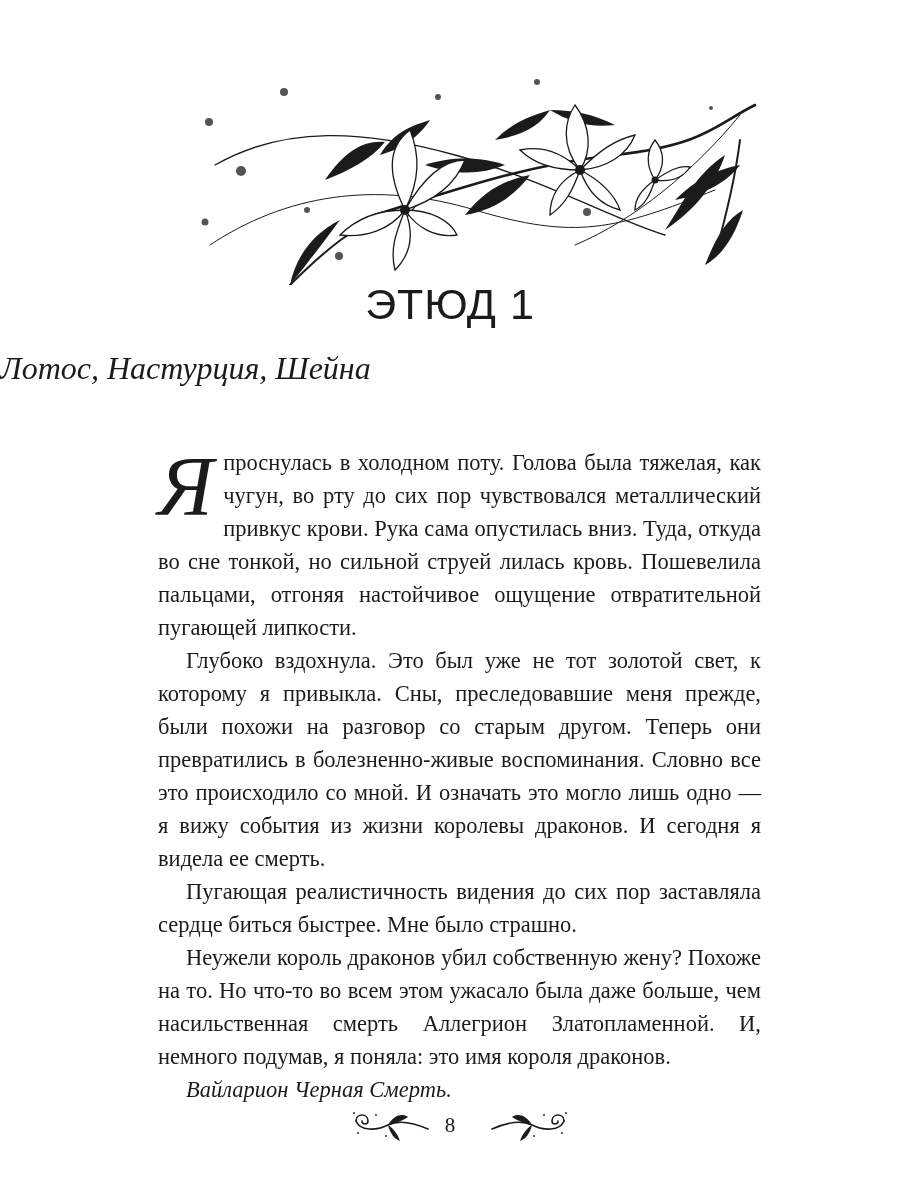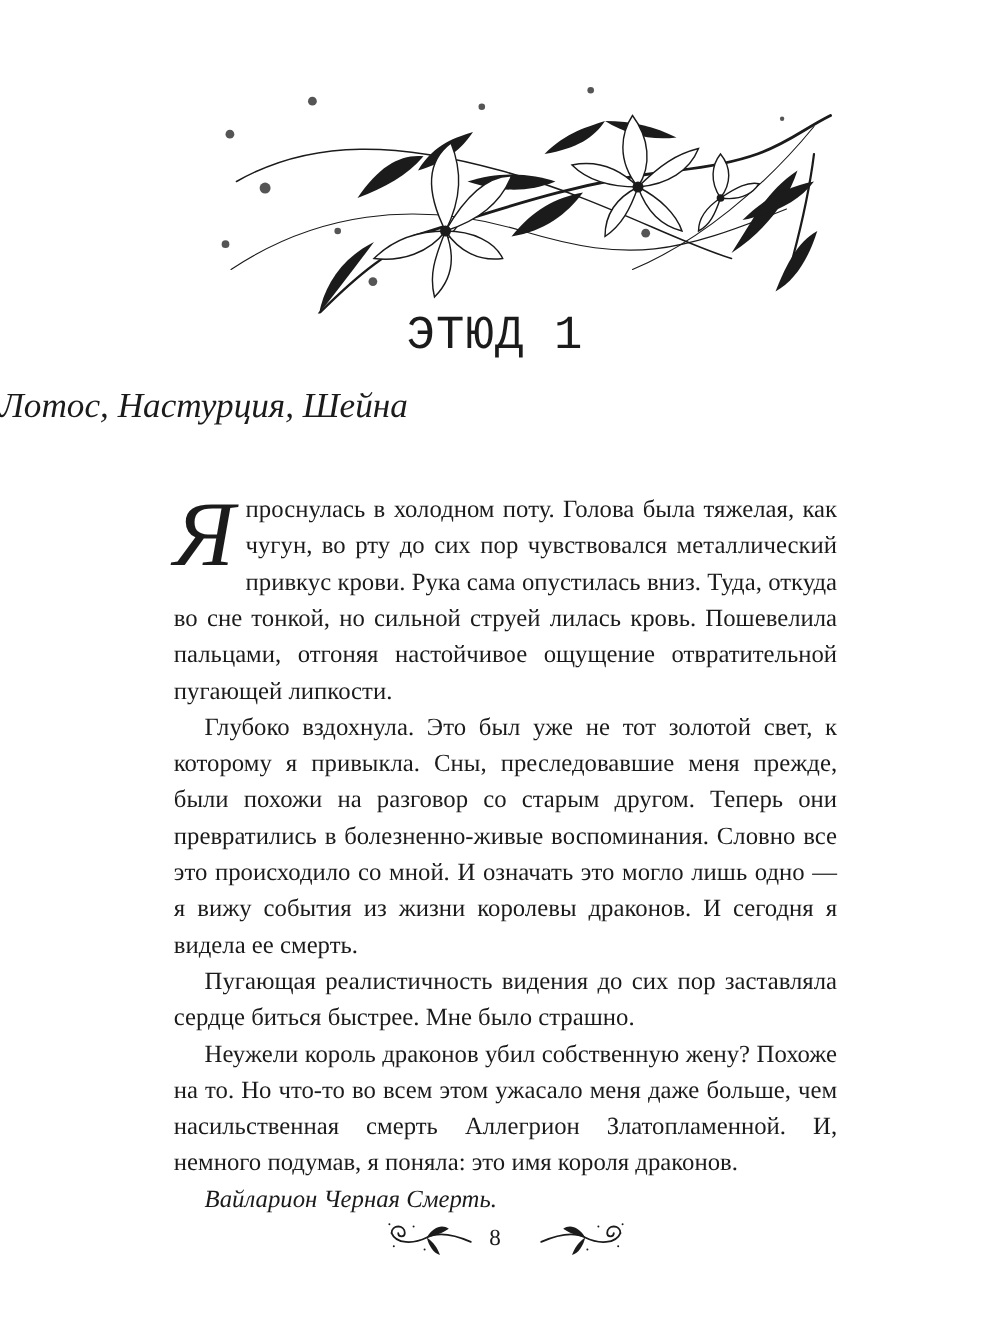--- a/index.html
+++ b/index.html
@@ -1,18 +1,18 @@
 <!DOCTYPE html>
 <html><head>
 <meta charset="utf-8">
 <style>
   html, body { margin: 0; padding: 0; background: #ffffff; }
   body { width: 900px; height: 1200px; position: relative; overflow: hidden; color: #1b1b1b; font-family: "DejaVu Serif", serif; }
   .ornament-top { position: absolute; left: 190px; left: 195px; top: 70px; width: 570px; height: 215px; }
-  .chapter-title { position: absolute; left: 0; width: 900px; top: 280px; text-align: center; font-family: Liberation Mono, monospace; font-size: 43px; letter-spacing: 1px; color: #1b1b1b; }
+  .chapter-title { position: absolute; left: 0; width: 900px; top: 280px; text-align: center; font-family: Liberation Sans, sans-serif; font-size: 43px; letter-spacing: 1px; color: #1b1b1b; }
   .chapter-subtitle { position: absolute; left: 0; width: 900px; top: 350px; font-family: "Liberation Serif", serif; font-style: italic; font-size: 32px; color: #1b1b1b; }
   .body-text { position: absolute; left: 158px; top: 446px; width: 603px; font-family: "Liberation Serif", serif; font-size: 22.5px; line-height: 33px; text-align: justify; }
   .body-text p { margin: 0; text-indent: 28px; }
   .body-text p.first { text-indent: 0; }
   .dropcap { float: left; font-family: "Liberation Serif", serif; font-style: italic; font-size: 84px; line-height: 62px; margin: 6px 10px 0 0; padding-top: 4px; }
   .signature { font-style: italic; }
   .page-num { position: absolute; left: 0; width: 900px; top: 1113px; text-align: center; font-family: "Liberation Serif", serif; font-size: 21px; }
   .flourish { position: absolute; top: 1107px; width: 80px; height: 36px; }
   .flourish.left { left: 352px; }
   .flourish.right { left: 488px; transform: scaleX(-1); }
@@ -78,21 +78,21 @@
   </g>
 </svg>
 
 <div class="chapter-title">ЭТЮД 1</div>
 <div class="chapter-subtitle">Лотос, Настурция, Шейна</div>
 
 <div class="body-text">
   <p class="first"><span class="dropcap">Я</span><span> проснулась в холодном поту. Голова была тяжелая, как чугун, во рту до сих пор чувствовался металлический привкус крови. Рука сама опустилась вниз. Туда, откуда во сне тонкой, но сильной струей лилась кровь. Пошевелила пальцами, отгоняя настойчивое ощущение отвратительной пугающей липкости.</span></p>
   <p>Глубоко вздохнула. Это был уже не тот золотой свет, к которому я привыкла. Сны, преследовавшие меня прежде, были похожи на разговор со старым другом. Теперь они превратились в болезненно-живые воспоминания. Словно все это происходило со мной. И означать это могло лишь одно — я вижу события из жизни королевы драконов. И сегодня я видела ее смерть.</p>
   <p>Пугающая реалистичность видения до сих пор заставляла сердце биться быстрее. Мне было страшно.</p>
-  <p>Неужели король драконов убил собственную жену? Похоже на то. Но что-то во всем этом ужасало меня даже больше, чем насильственная смерть Аллегрион Златопламенной. И, немного подумав, я поняла: это имя короля драконов.</p>
+  <p>Неужели король драконов убил собственную жену? Похоже на то. Но что-то во всем этом ужасало была даже больше, чем насильственная смерть Аллегрион Златопламенной. И, немного подумав, я поняла: это имя короля драконов.</p>
   <p class="signature">Вайларион Черная Смерть.</p>
 </div>
 
 <svg class="flourish left" viewBox="0 0 80 36" xmlns="http://www.w3.org/2000/svg">
   <g fill="none" stroke="#1b1b1b" stroke-width="1.6" stroke-linecap="round">
     <path d="M4 14 C 4 6, 16 6, 16 14 C 16 18, 10 18, 10 14"></path>
     <path d="M4 14 C 8 24, 24 24, 36 18 C 46 13, 60 15, 76 22"></path>
   </g>
   <g fill="#1b1b1b">
     <path d="M36 18 C 42 8, 50 6, 56 10 C 50 14, 44 16, 36 18 Z"></path>

